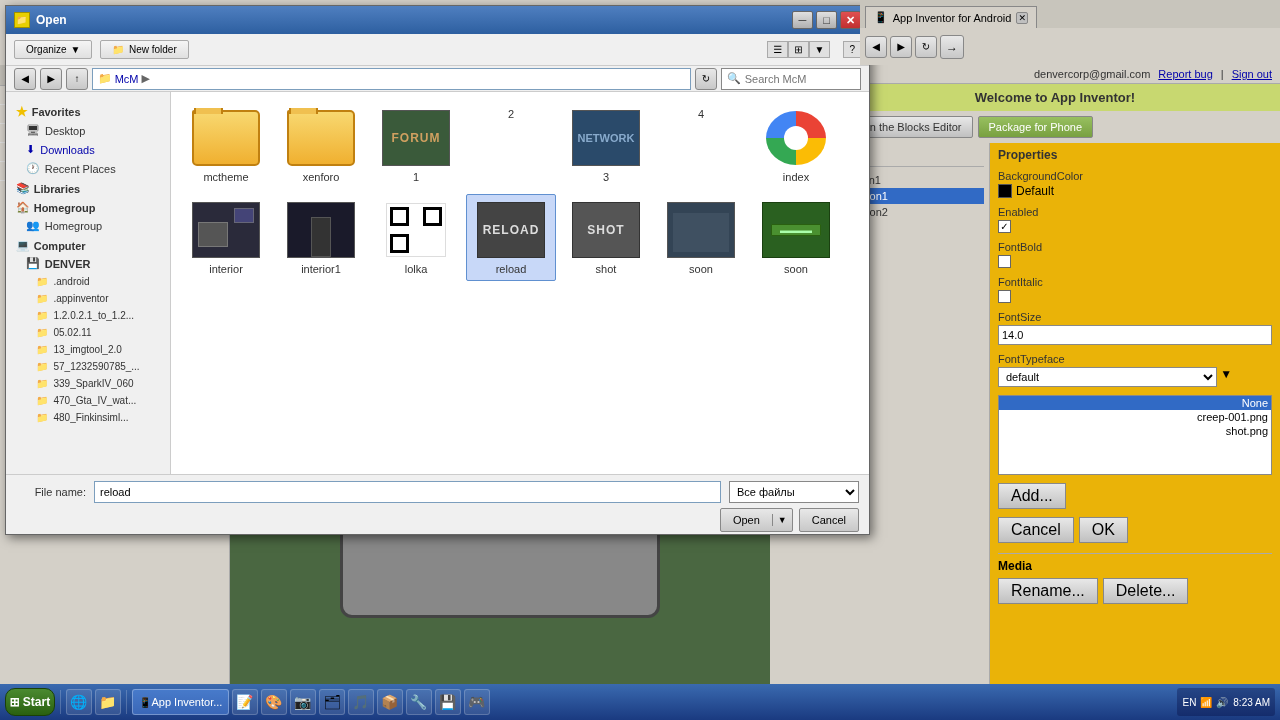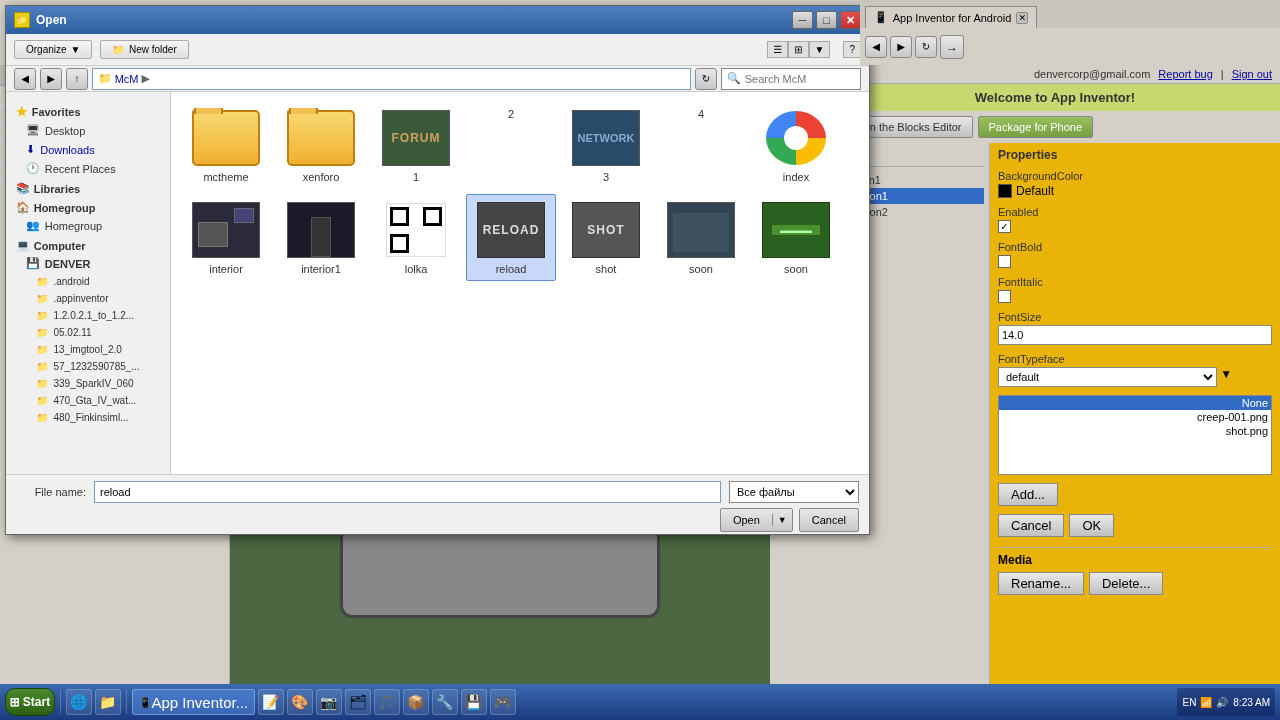--- a/index.html
+++ b/index.html
@@ -197,21 +197,21 @@
     .ai-bottom-btns {
       display: flex;
       gap: 5px;
       margin-top: 5px;
     }
 
     .ai-add-btn {
       padding: 3px 12px;
       background: linear-gradient(180deg, #e8e8e8, #c0c0c0);
       border: 1px solid #888;
-      font-size: 13px;
+      font-size: 16px;
       cursor: pointer;
       text-align: center;
     }
 
     
     .color-swatch {
       width: 14px; height: 14px;
       background: #000;
       border: 1px solid #555;
       display: inline-block;
@@ -1090,21 +1090,21 @@
   <button class="start-btn">
     <span>⊞</span>
     <span>Start</span>
   </button>
   <div class="taskbar-sep"></div>
   <div class="taskbar-icon">🌐</div>
   <div class="taskbar-icon">📁</div>
   <div class="taskbar-sep"></div>
   <div class="taskbar-btn" style="background:rgba(100,160,255,0.4);">
     <span>📱</span>
-    <span style="font-size:15px;">App Inventor...</span>
+    <span style="font-size:11px;">App Inventor...</span>
   </div>
   <div class="taskbar-icon">📝</div>
   <div class="taskbar-icon">🎨</div>
   <div class="taskbar-icon">📷</div>
   <div class="taskbar-icon">🗂</div>
   <div class="taskbar-icon">🎵</div>
   <div class="taskbar-icon">📦</div>
   <div class="taskbar-icon">🔧</div>
   <div class="taskbar-icon">💾</div>
   <div class="taskbar-icon">🎮</div>

